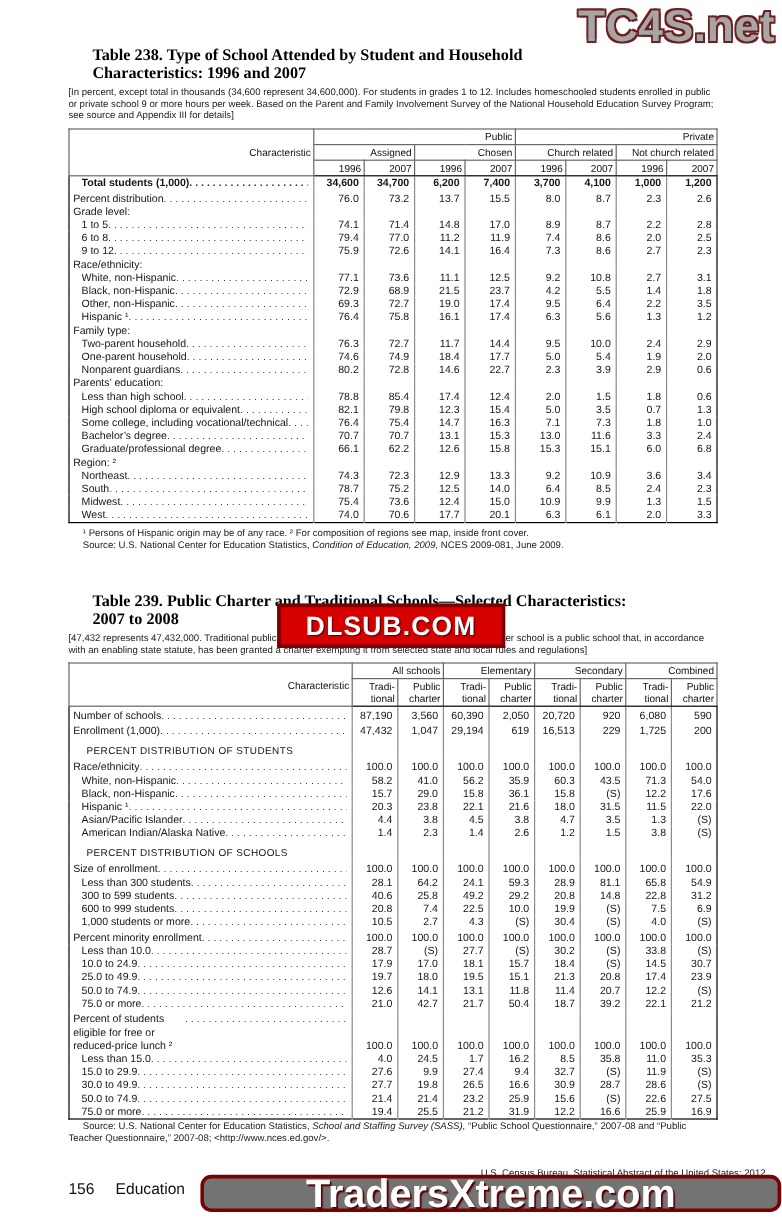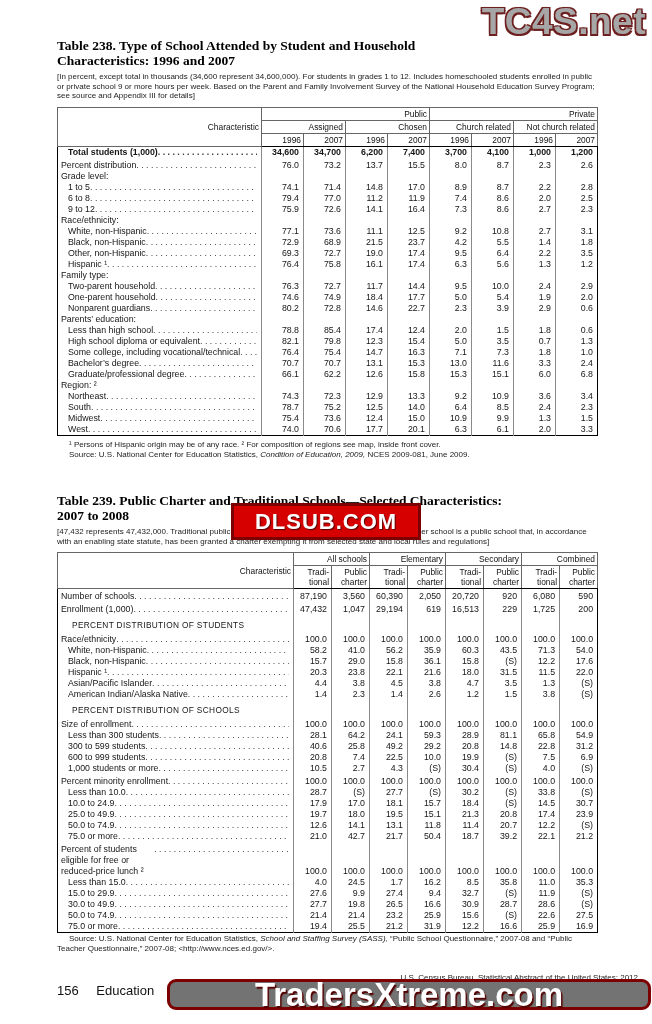--- a/index.html
+++ b/index.html
@@ -5,21 +5,21 @@
   * { margin:0; padding:0; box-sizing:border-box; }
   html,body { background:#ffffff; }
   .page {
     position:relative; width:652px; height:1024px; background:#fff;
     overflow:hidden; font-family:"Liberation Sans", sans-serif; color:#151515;
   }
   .content { position:absolute; left:57px; top:0; width:540px; }
 
   
   .t-title { font-family:"Liberation Serif", serif; font-weight:bold; font-size:13.5px; line-height:15px; color:#000; }
-  .t-title .tl { display:block; }
+  .t-title .tl { display:block;margin-left:20px; }
   .t238-title { margin-top:38px; }
   .t239-title { margin-top:33px; }
 
   
   .note  { font-size:8px;  line-height:9.6px; margin-top:4px; color:#222; }
   .fnote { font-size:8px;  line-height:9.6px; margin-top:4px; text-indent:12px; color:#222; }
   .src   { font-size:8px;  line-height:9.6px; margin-top:1px; text-indent:12px; color:#222; }
   .src i { font-style:italic; }
 
   

